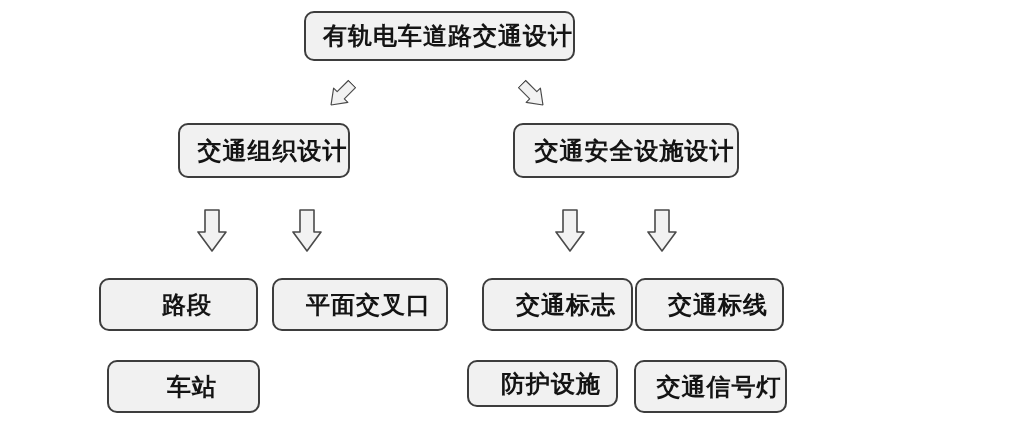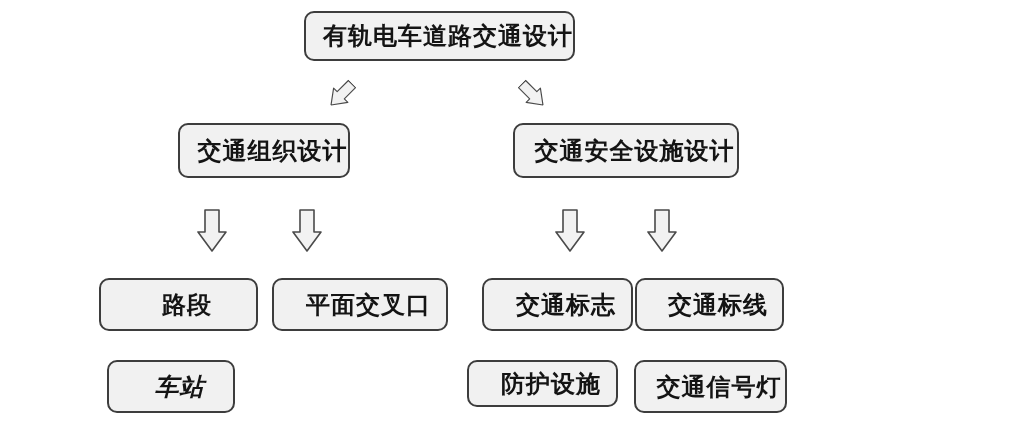--- a/index.html
+++ b/index.html
@@ -50,21 +50,21 @@
     stroke:var(--arrow-stroke);
     stroke-width:1.6;
     stroke-linejoin:round;
   }
   
   #root-box{left:304px;top:11px;width:271px;height:50px;}
   #branch-left{left:178px;top:123px;width:172px;height:55px;}
   #branch-right{left:513px;top:123px;width:226px;height:55px;}
   #leaf-luduan{left:99px;top:278px;width:159px;height:53px;}
   #leaf-pingmian{left:272px;top:278px;width:176px;height:53px;}
-  #leaf-chezhan{left:107px;top:360px;width:128px;height:53px;font-style:italic;}
+  #leaf-chezhan{left:107px;top:360px;width:153px;height:53px;}
   #leaf-biaozhi{left:467px;top:278px;width:151px;height:53px;margin-left:15px;}
   #leaf-biaoxian{left:635px;top:278px;width:149px;height:53px;}
   #leaf-fanghu{left:467px;top:360px;width:151px;height:47px;}
   #leaf-xinhaodeng{left:634px;top:360px;width:153px;height:53px;}
   #arrow-diag-left{left:330px;top:79px;}
   #arrow-diag-right{left:521px;top:79px;}
   #arrow-v1{left:197px;top:209px;}
   #arrow-v2{left:292px;top:209px;}
   #arrow-v3{left:555px;top:209px;}
   #arrow-v4{left:647px;top:209px;}

